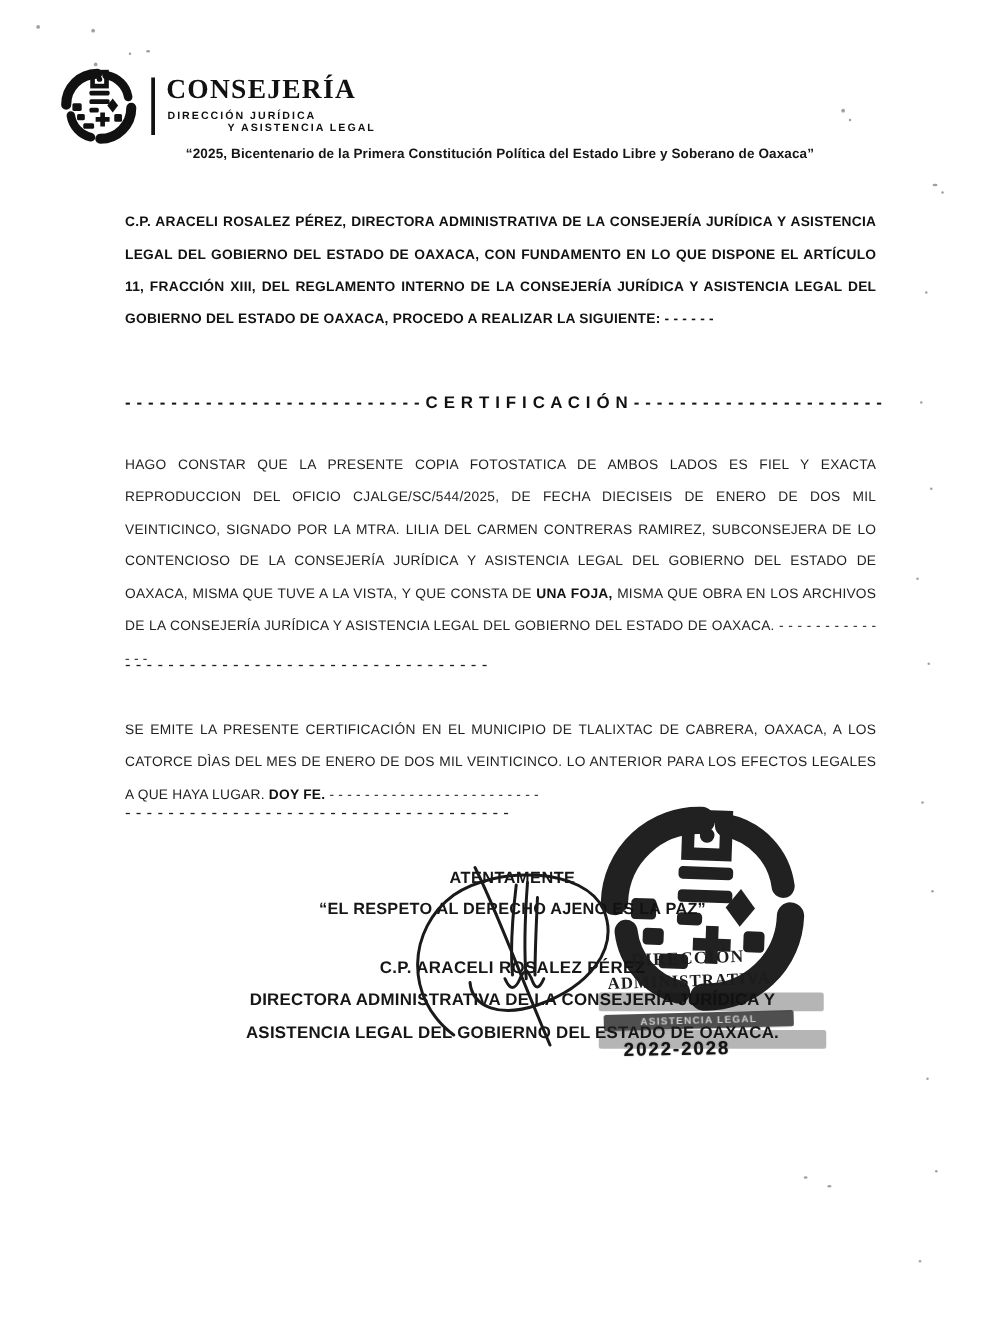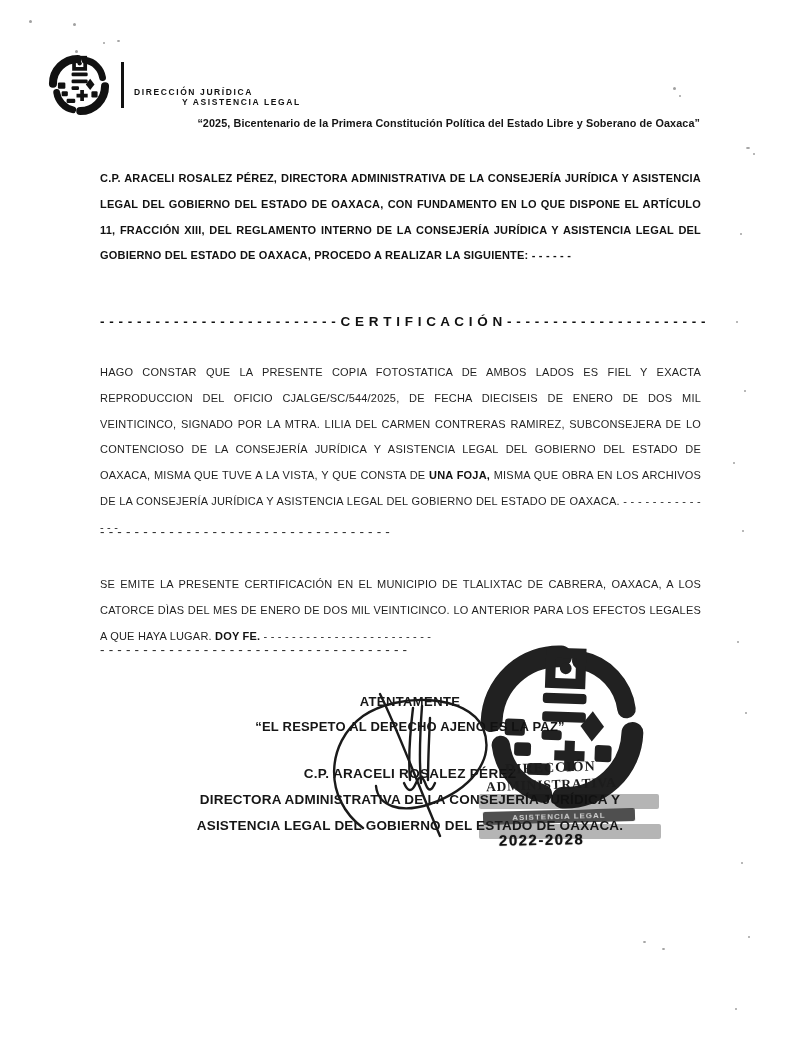--- a/index.html
+++ b/index.html
@@ -14,21 +14,21 @@
   .brand-bar{position:absolute;left:121px;top:62px;width:3px;height:46px;background:#111;}
   .brand-title{
     position:absolute;left:133px;top:58px;
     font-family:"Liberation Serif","DejaVu Serif",serif;
     font-weight:bold;font-size:22px;letter-spacing:1px;color:#111;
   }
   .brand-sub{position:absolute;left:134px;font-size:8.5px;font-weight:bold;letter-spacing:1.6px;color:#111;}
   .brand-sub1{top:87px;}
   .brand-sub2{top:97px;margin-left:48px;}
   .motto{
-    position:absolute;left:100px;top:117px;width:600px;text-align:right;
+    position:absolute;left:100px;top:117px;width:600px;text-align:center;
     font-size:10.8px;font-weight:bold;color:#151515;letter-spacing:.1px;
   }
   
   .para{
     position:absolute;left:100px;width:601px;
     text-align:justify;-moz-text-align-last:left;text-align-last:left;
     font-size:11px;line-height:25.8px;letter-spacing:.2px;color:#1f1f1f;
   }
   .para.bold{font-weight:bold;color:#111;}
   .p1{top:166px;}
@@ -117,20 +117,21 @@
       <rect x="38" y="52" width="12" height="6" rx="2"></rect>
       <path d="M68,40 l7,9 -7,9 -7,-9 z"></path>
       <path d="M52,58 h6 v6 h6 v6 h-6 v6 h-6 v-6 h-6 v-6 h6 z"></path>
       <rect x="16" y="46" width="12" height="10" rx="2"></rect>
       <rect x="22" y="60" width="10" height="8" rx="2"></rect>
       <rect x="70" y="60" width="10" height="10" rx="2"></rect>
       <rect x="30" y="72" width="14" height="7" rx="2"></rect>
     </g>
   </svg>
   <div class="brand-bar"></div>
+  <div class="brand-title">CONSEJERÍA</div>
   <div class="brand-sub brand-sub1">DIRECCIÓN JURÍDICA</div>
   <div class="brand-sub brand-sub2">Y ASISTENCIA LEGAL</div>
   <div class="motto">“2025, Bicentenario de la Primera Constitución Política del Estado Libre y Soberano de Oaxaca”</div>
 
   <div class="para bold p1">C.P. ARACELI ROSALEZ PÉREZ, DIRECTORA ADMINISTRATIVA DE LA CONSEJERÍA JURÍDICA Y ASISTENCIA LEGAL DEL GOBIERNO DEL ESTADO DE OAXACA, CON FUNDAMENTO EN LO QUE DISPONE EL ARTÍCULO 11, FRACCIÓN XIII, DEL REGLAMENTO INTERNO DE LA CONSEJERÍA JURÍDICA Y ASISTENCIA LEGAL DEL GOBIERNO DEL ESTADO DE OAXACA, PROCEDO A REALIZAR LA SIGUIENTE: - - - - - -</div>
 
   <div class="cert-line"><span>- - - - - - - - - - - - - - - - - - - - - - - - - -</span><span> C E R T I F I C A C I Ó N </span><span>- - - - - - - - - - - - - - - - - - -  - - -</span></div>
 
   <div class="para p2"><span>HAGO CONSTAR QUE LA PRESENTE COPIA FOTOSTATICA DE AMBOS LADOS ES FIEL Y EXACTA REPRODUCCION DEL OFICIO CJALGE/SC/544/2025, DE FECHA DIECISEIS DE ENERO DE DOS MIL VEINTICINCO, SIGNADO POR LA MTRA. LILIA DEL CARMEN CONTRERAS RAMIREZ, SUBCONSEJERA DE LO CONTENCIOSO DE LA CONSEJERÍA JURÍDICA Y ASISTENCIA LEGAL DEL GOBIERNO DEL ESTADO DE OAXACA, MISMA QUE TUVE A LA VISTA, Y QUE CONSTA DE </span><span class="inline-bold">UNA FOJA,</span><span> MISMA QUE OBRA EN LOS ARCHIVOS DE LA CONSEJERÍA JURÍDICA Y ASISTENCIA LEGAL DEL GOBIERNO DEL ESTADO DE OAXACA. - - - - - - - - - - - - - -</span></div>
   <div class="dash-line p2-dashes">- - - - - - - - - - - - - - - - - - - - - - - - - - - - - - - - - -</div>

